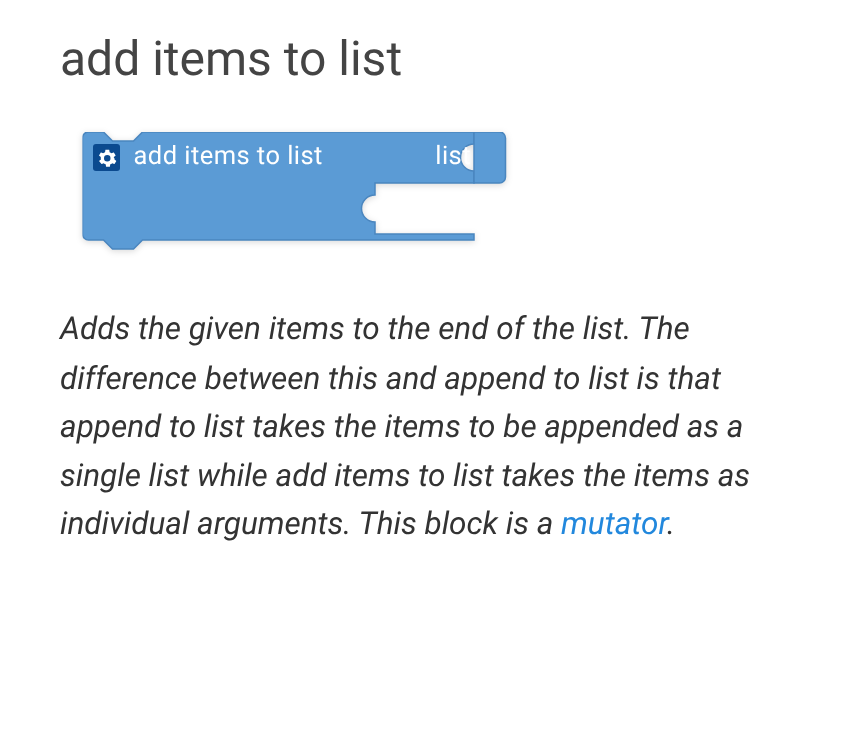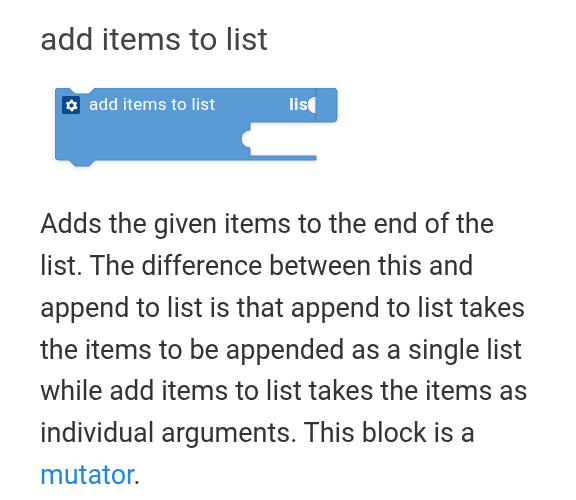--- a/index.html
+++ b/index.html
@@ -68,38 +68,39 @@
       font-size: 17px;
       font-weight: 400;
       letter-spacing: 0.3px;
     }
     .block-arg-list {
       position: absolute;
       top: 6px;
       right: 26px;
       color: #fff;
       font-size: 17px;
-      font-weight: 700;
+      font-weight: 400;
       letter-spacing: 0.3px;
       margin-left: 40px;
     }
     .block-arg-item {
       position: absolute;
       top: 40px;
       right: 26px;
       color: #fff;
       font-size: 17px;
       font-weight: 400;
       letter-spacing: 0.3px;
     }
     .description {
-      font-size: 27px;
+      font-size: 21px;
       line-height: 1.55;
       color: #333;
       margin-top: 0;
+      font-style: italic;
     }
     .link {
       color: #2288dd;
       text-decoration: none;
       cursor: pointer;
     }
   </style>
 </head>
 <body>
 

